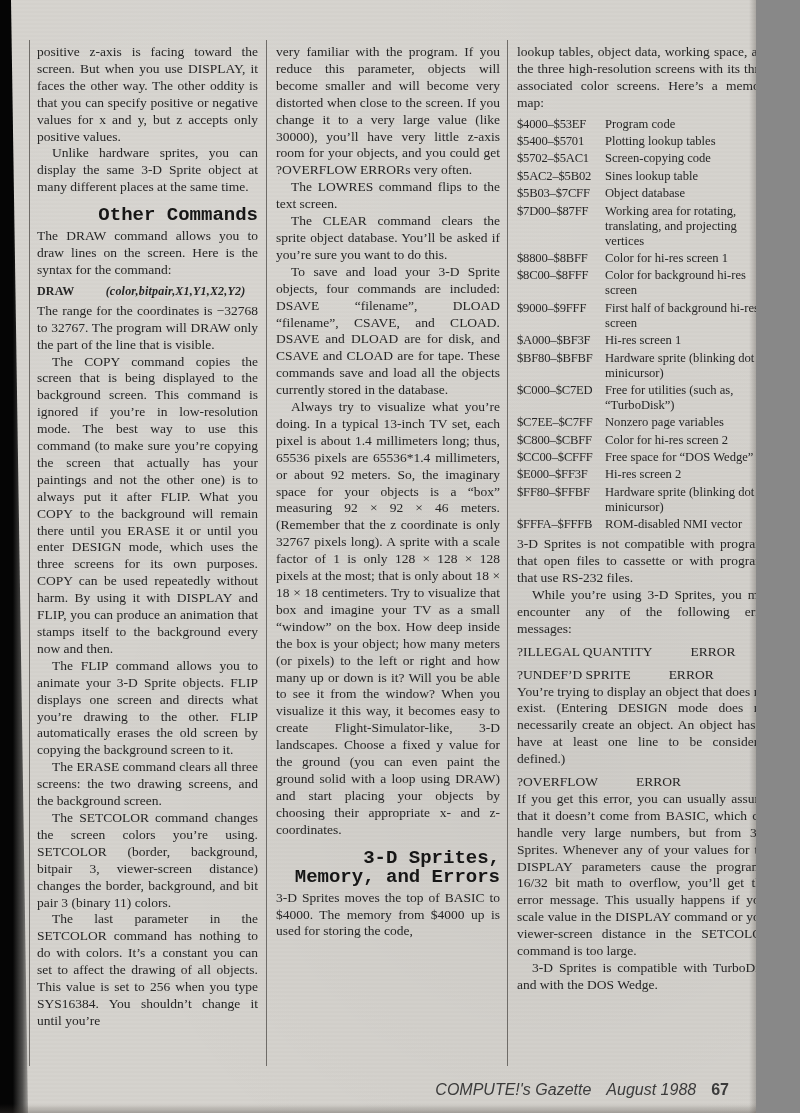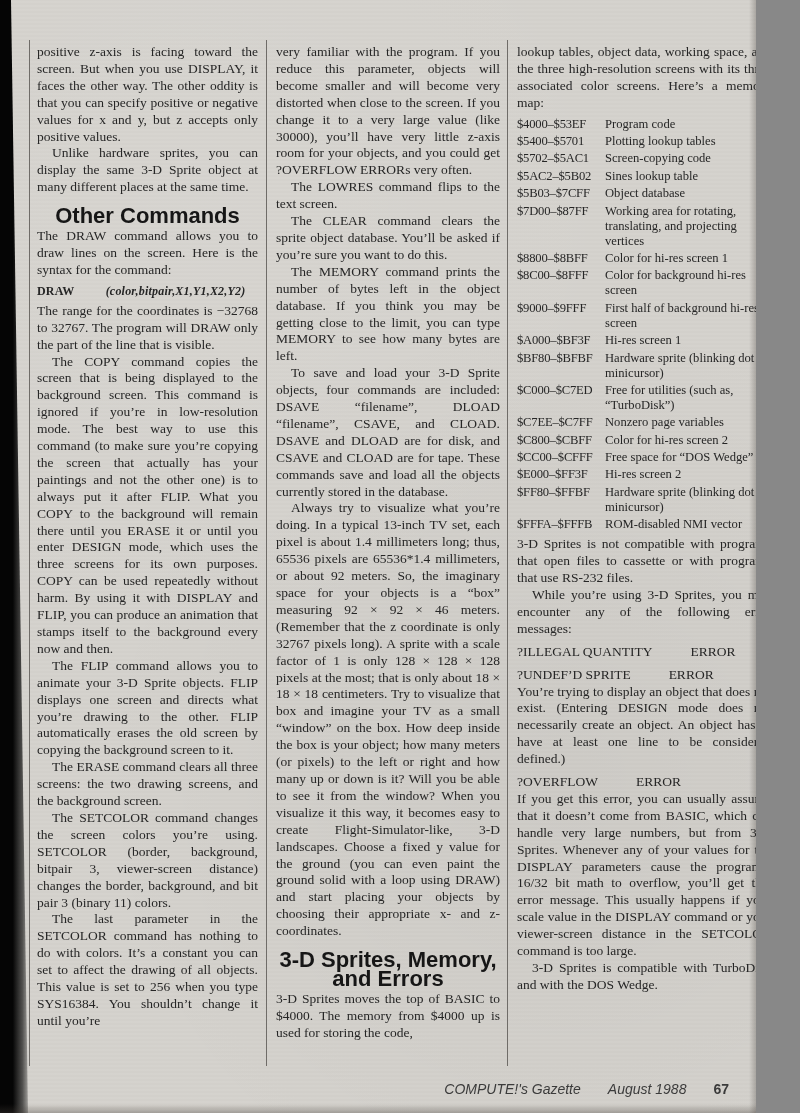--- a/index.html
+++ b/index.html
@@ -26,39 +26,39 @@
   .r1 { left:29px; } .r2 { left:266px; } .r3 { left:507px; } .r4 { left:778px; }
 
   .col { position:absolute; top:44px; overflow:hidden; height:1026px;
     text-align:justify; font-size:13.5px; line-height:16.9px; }
   .col1 { left:37px;  width:221px; }
   .col2 { left:276px; width:224px; }
   .col3 { left:517px; width:254px; }
 
   p { margin:0; }
   .ind { text-indent:15px; }
-  h2 { font-family:Liberation Sans, sans-serif; font-weight:700; color:#161616;
-       font-size:22px; line-height:19px; margin:10px 0 3px 0; text-align:center; }
+  h2 { font-family:Liberation Mono, monospace; font-weight:700; color:#161616;
+       font-size:19px; line-height:19px; margin:10px 0 3px 0; text-align:right; }
   .syntax { margin:4px 0 3px 0; font-size:12px; text-align:left; letter-spacing:0.2px; }
   .syntax b { font-weight:700; }
   .syntax i { font-weight:700; font-style:italic;margin-left:28px; }
 
   .memmap { margin:5px 0 4px 0; font-size:12.6px; line-height:15px; text-align:left; }
   .mrow { display:flex; margin-bottom:2.4px; }
   .addr { width:88px; flex:0 0 88px; letter-spacing:-0.2px; }
   .mdesc { flex:1; }
 
   .errname { margin-top:6px; text-align:left; }
   .errword { margin-left:38px; }
   .errdesc { margin:0; }
   .gap-top { margin-top:3px; }
 
   .footer { position:absolute; top:1081px; right:27px;
-    font-family:"Liberation Sans", sans-serif; font-style:italic; font-size:14px;
-    color:#3b3b3b; display:flex; gap:27px; align-items:baseline; }
+    font-family:"Liberation Sans", sans-serif; font-style:italic; font-size:16px;
+    color:#3b3b3b; display:flex; gap:15px; align-items:baseline; }
   .footer .pnum { font-style:normal; font-weight:700; }
 </style>
 </head>
 <body>
 
 <div class="page">
   <div class="scan-edge"></div>
   <div class="right-shade"></div>
   <div class="bottom-shade"></div>
 
@@ -78,21 +78,20 @@
     <p class="ind">The FLIP command allows you to animate your 3-D Sprite objects. FLIP displays one screen and directs what you’re drawing to the other. FLIP automatically erases the old screen by copying the background screen to it.</p>
     <p class="ind">The ERASE command clears all three screens: the two drawing screens, and the background screen.</p>
     <p class="ind">The SETCOLOR command changes the screen colors you’re using. SETCOLOR (border, background, bitpair 3, viewer-screen distance) changes the border, background, and bit pair 3 (binary 11) colors.</p>
     <p class="ind">The last parameter in the SETCOLOR command has nothing to do with colors. It’s a constant you can set to affect the drawing of all objects. This value is set to 256 when you type SYS16384. You shouldn’t change it until you’re</p>
   </div>
 
   <div class="col col2">
     <p>very familiar with the program. If you reduce this parameter, objects will become smaller and will become very distorted when close to the screen. If you change it to a very large value (like 30000), you’ll have very little z-axis room for your objects, and you could get ?OVERFLOW ERRORs very often.</p>
     <p class="ind">The LOWRES command flips to the text screen.</p>
     <p class="ind">The CLEAR command clears the sprite object database. You’ll be asked if you’re sure you want to do this.</p>
-    <p class="ind">The MEMORY command prints the number of bytes left in the object database. If you think you may be getting close to the limit, you can type MEMORY to see how many bytes are left.</p>
     <p class="ind">To save and load your 3-D Sprite objects, four commands are included: DSAVE “filename”, DLOAD “filename”, CSAVE, and CLOAD. DSAVE and DLOAD are for disk, and CSAVE and CLOAD are for tape. These commands save and load all the objects currently stored in the database.</p>
     <p class="ind">Always try to visualize what you’re doing. In a typical 13-inch TV set, each pixel is about 1.4 millimeters long; thus, 65536 pixels are 65536*1.4 millimeters, or about 92 meters. So, the imaginary space for your objects is a “box” measuring 92 × 92 × 46 meters. (Remember that the z coordinate is only 32767 pixels long). A sprite with a scale factor of 1 is only 128 × 128 × 128 pixels at the most; that is only about 18 × 18 × 18 centimeters. Try to visualize that box and imagine your TV as a small “window” on the box. How deep inside the box is your object; how many meters (or pixels) to the left or right and how many up or down is it? Will you be able to see it from the window? When you visualize it this way, it becomes easy to create Flight-Simulator-like, 3-D landscapes. Choose a fixed y value for the ground (you can even paint the ground solid with a loop using DRAW) and start placing your objects by choosing their appropriate x- and z-coordinates.</p>
     <h2>3-D Sprites, Memory, and Errors</h2>
     <p>3-D Sprites moves the top of BASIC to $4000. The memory from $4000 up is used for storing the code,</p>
   </div>
 
   <div class="col col3">
     <p>lookup tables, object data, working space, and the three high-resolution screens with its three associated color screens. Here’s a memory map:</p>
 
     <div class="memmap">

